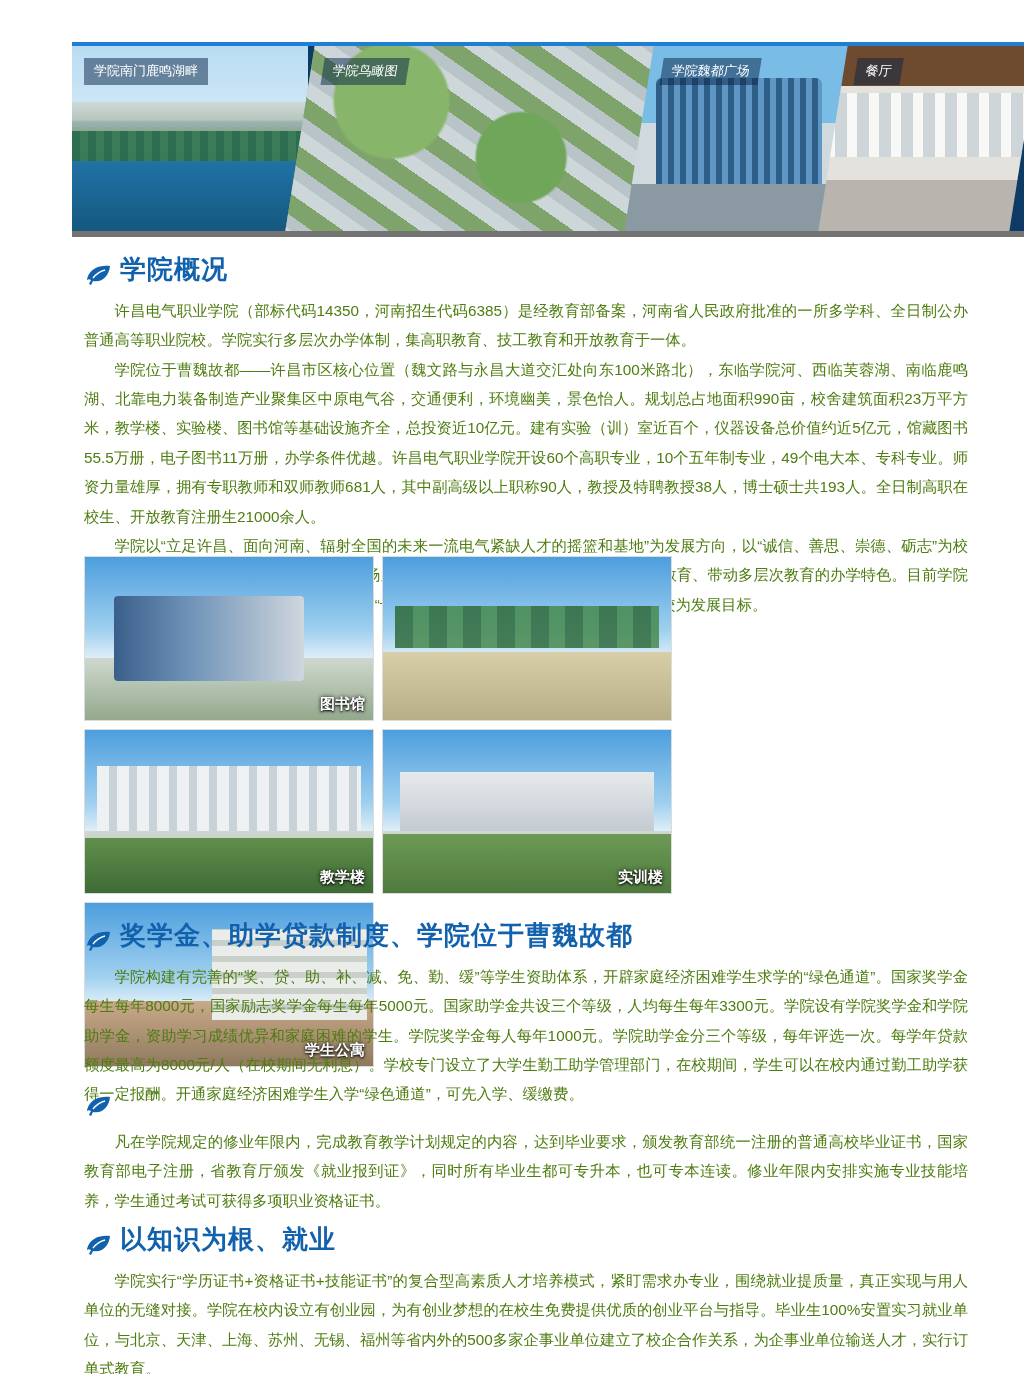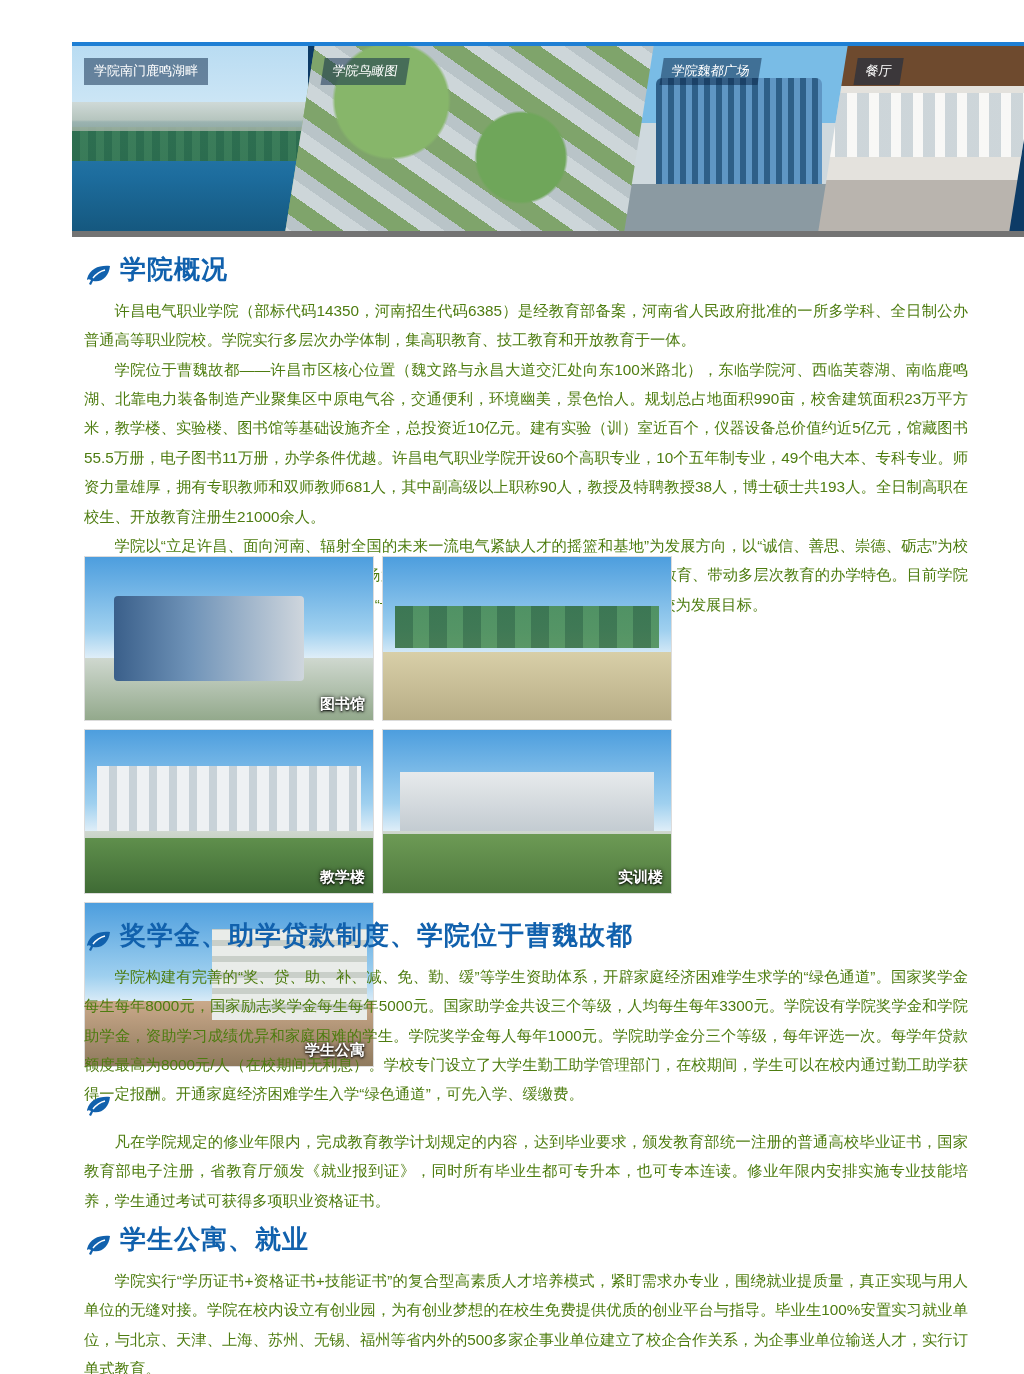--- a/index.html
+++ b/index.html
@@ -218,18 +218,18 @@
   </div>
 
   <div class="block" style="left:84px;top:1222px;width:884px;">
     <div class="sec-head">
       <span class="leaf">
         <svg width="28" height="24" viewBox="0 0 28 24">
             <path d="M3 16c3-11 13-14 23-13-1 10-8 17-17 15l-2 4-2-1 2-4c-2-1-3-1-4 0z" fill="#1161ad"></path>
             <path d="M9 15c4-5 8-7 12-8" stroke="#ffffff" stroke-width="1.4" fill="none"></path>
           </svg>
       </span>
-      <span>学生公寓、就业</span>
+      <span>以知识为根、就业</span>
     </div>
     <p class="para" style="margin-top:9px;">学院实行“学历证书+资格证书+技能证书”的复合型高素质人才培养模式，紧盯需求办专业，围绕就业提质量，真正实现与用人单位的无缝对接。学院在校内设立有创业园，为有创业梦想的在校生免费提供优质的创业平台与指导。毕业生100%安置实习就业单位，与北京、天津、上海、苏州、无锡、福州等省内外的500多家企事业单位建立了校企合作关系，为企事业单位输送人才，实行订单式教育。</p>
   </div>
 
 </div>
 
 </body></html>

